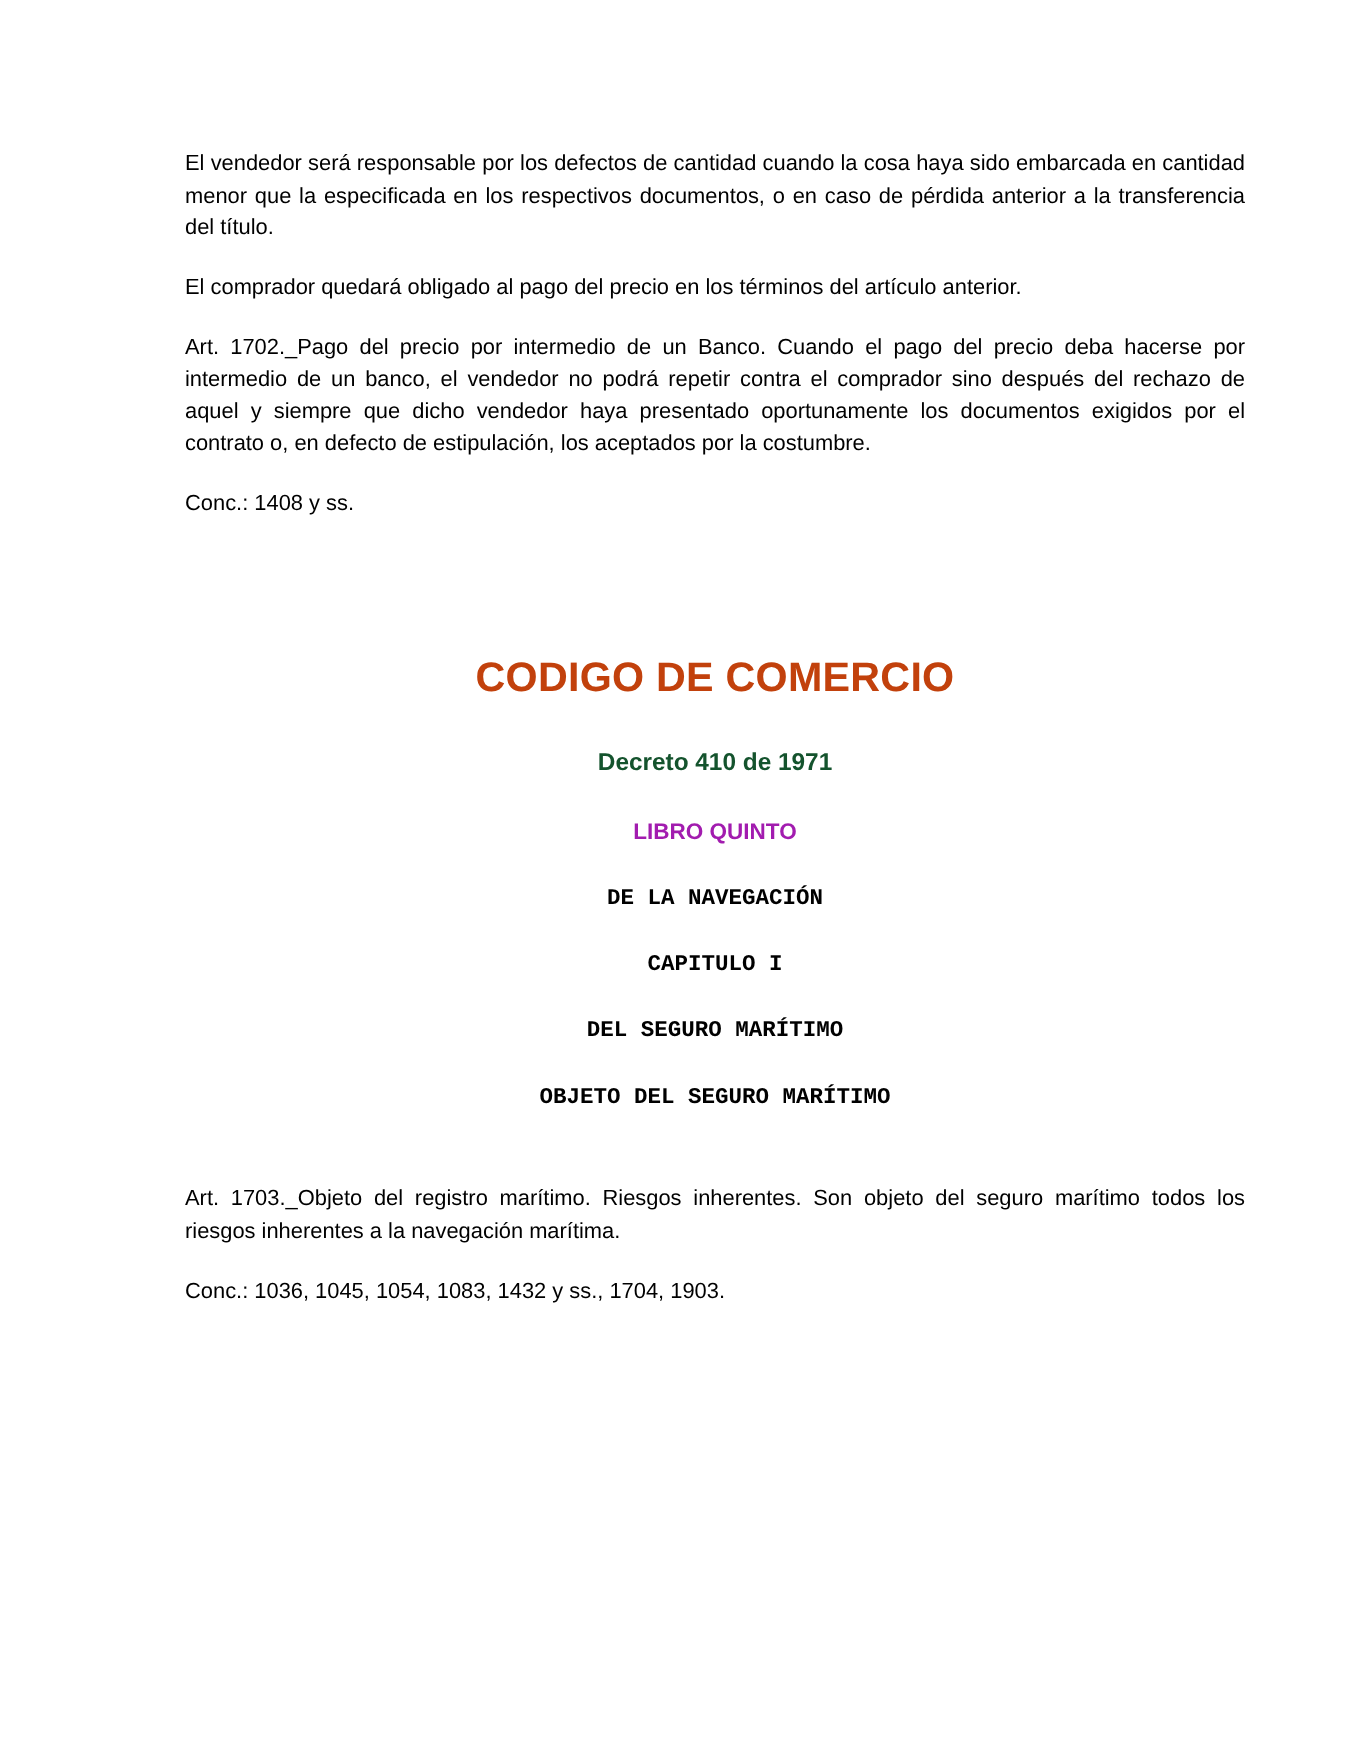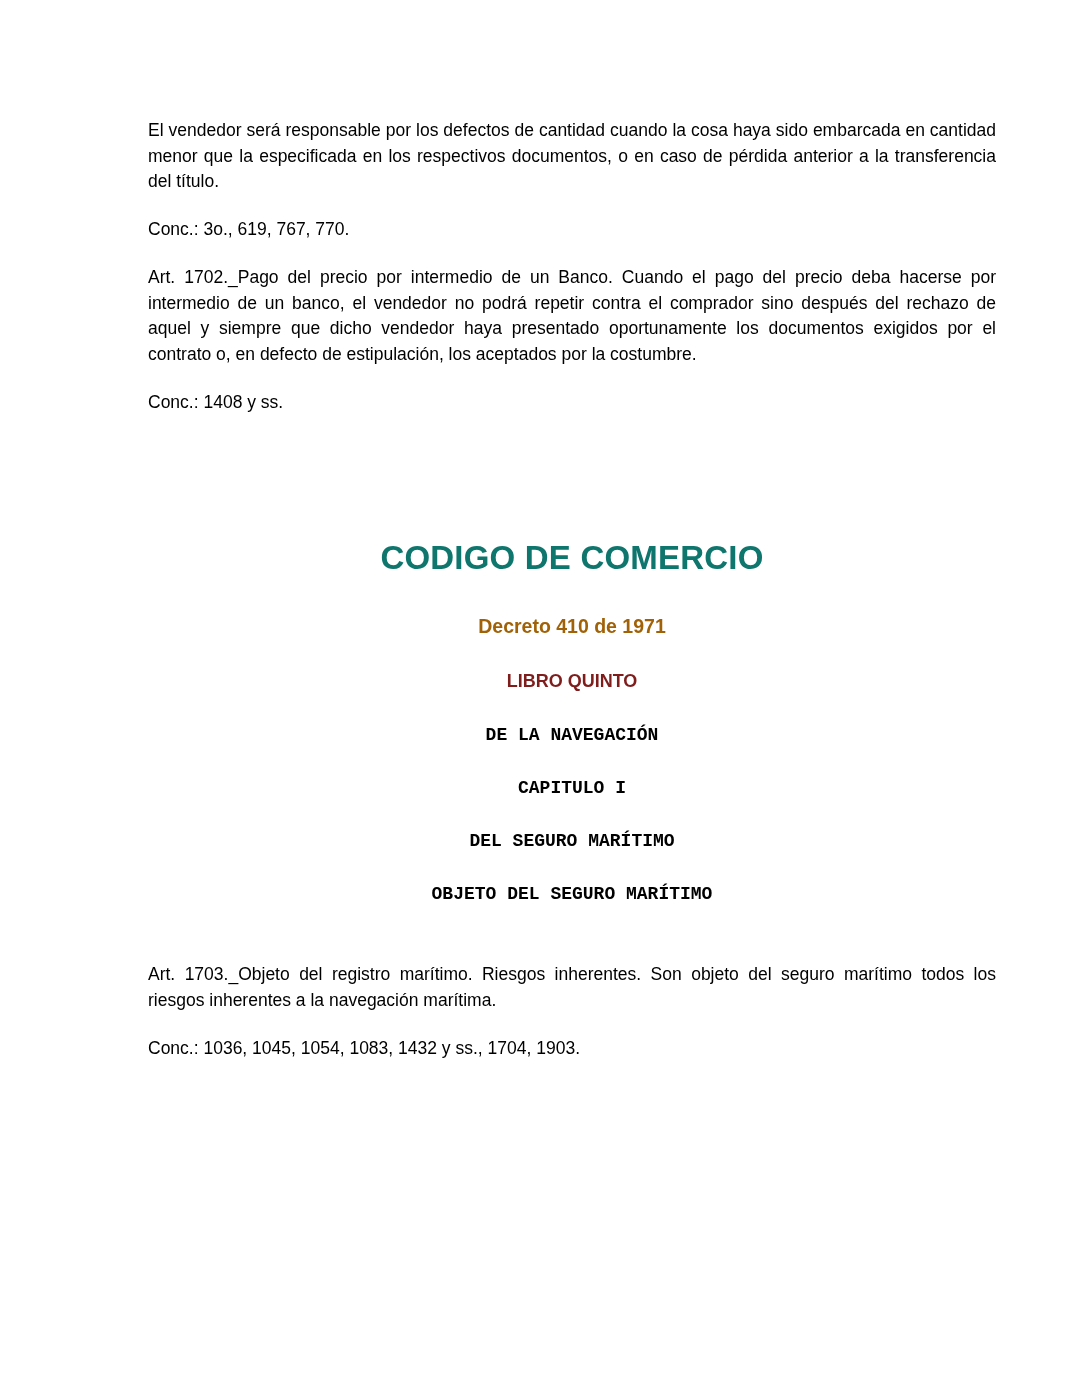--- a/index.html
+++ b/index.html
@@ -38,34 +38,34 @@
   }
   .spacer-large {
     height: 86px;
   }
   .title-block {
     text-align: center;
   }
   .doc-title {
     font-size: 33px;
     font-weight: bold;
-    color: #0f766e;
-    margin: 16px 0 38px 0;
+    color: #c2410c;
+    margin: 0 0 38px 0;
     letter-spacing: 0.2px;
   }
   .doc-subtitle {
     font-size: 19.5px;
     font-weight: bold;
-    color: #a16207;
+    color: #14532d;
     margin: 0 0 33px 0;
   }
   .book-label {
     font-size: 18px;
     font-weight: bold;
-    color: #7f1d1d;
+    color: #a21caf;
     margin: 0 0 33px 0;
   }
   .heading-line {
     font-size: 18px;
     font-weight: bold;
     color: #000000;
     margin: 0 0 33px 0;
     font-family: Liberation Mono, monospace;
   }
   .heading-line.last {
@@ -75,22 +75,22 @@
     height: 58px;
   }
 </style>
 </head>
 <body>
 
 <div class="page">
 
   <p> El vendedor será responsable por los defectos de cantidad cuando la cosa haya sido embarcada en cantidad menor que la especificada en los respectivos documentos, o en caso de pérdida anterior a la transferencia del título.</p>
 
+  <p>El comprador quedará obligado al pago del precio en los términos del artículo anterior.</p>
 
-  <p class="conc">Conc.: 3o., 619, 767, 770.</p>
 
   <p><span class="bold"> Art. 1702._Pago del precio por intermedio de un Banco.</span><span> Cuando el pago del precio deba hacerse por intermedio de un banco, el vendedor no podrá repetir contra el comprador sino después del rechazo de aquel y siempre que dicho vendedor haya presentado oportunamente los documentos exigidos por el contrato o, en defecto de estipulación, los aceptados por la costumbre.</span></p>
 
 
   <p class="conc">Conc.: 1408 y ss.</p>
 
   <div class="spacer-large"></div>
 
   <div class="title-block">
     <div class="doc-title">CODIGO DE COMERCIO</div>

